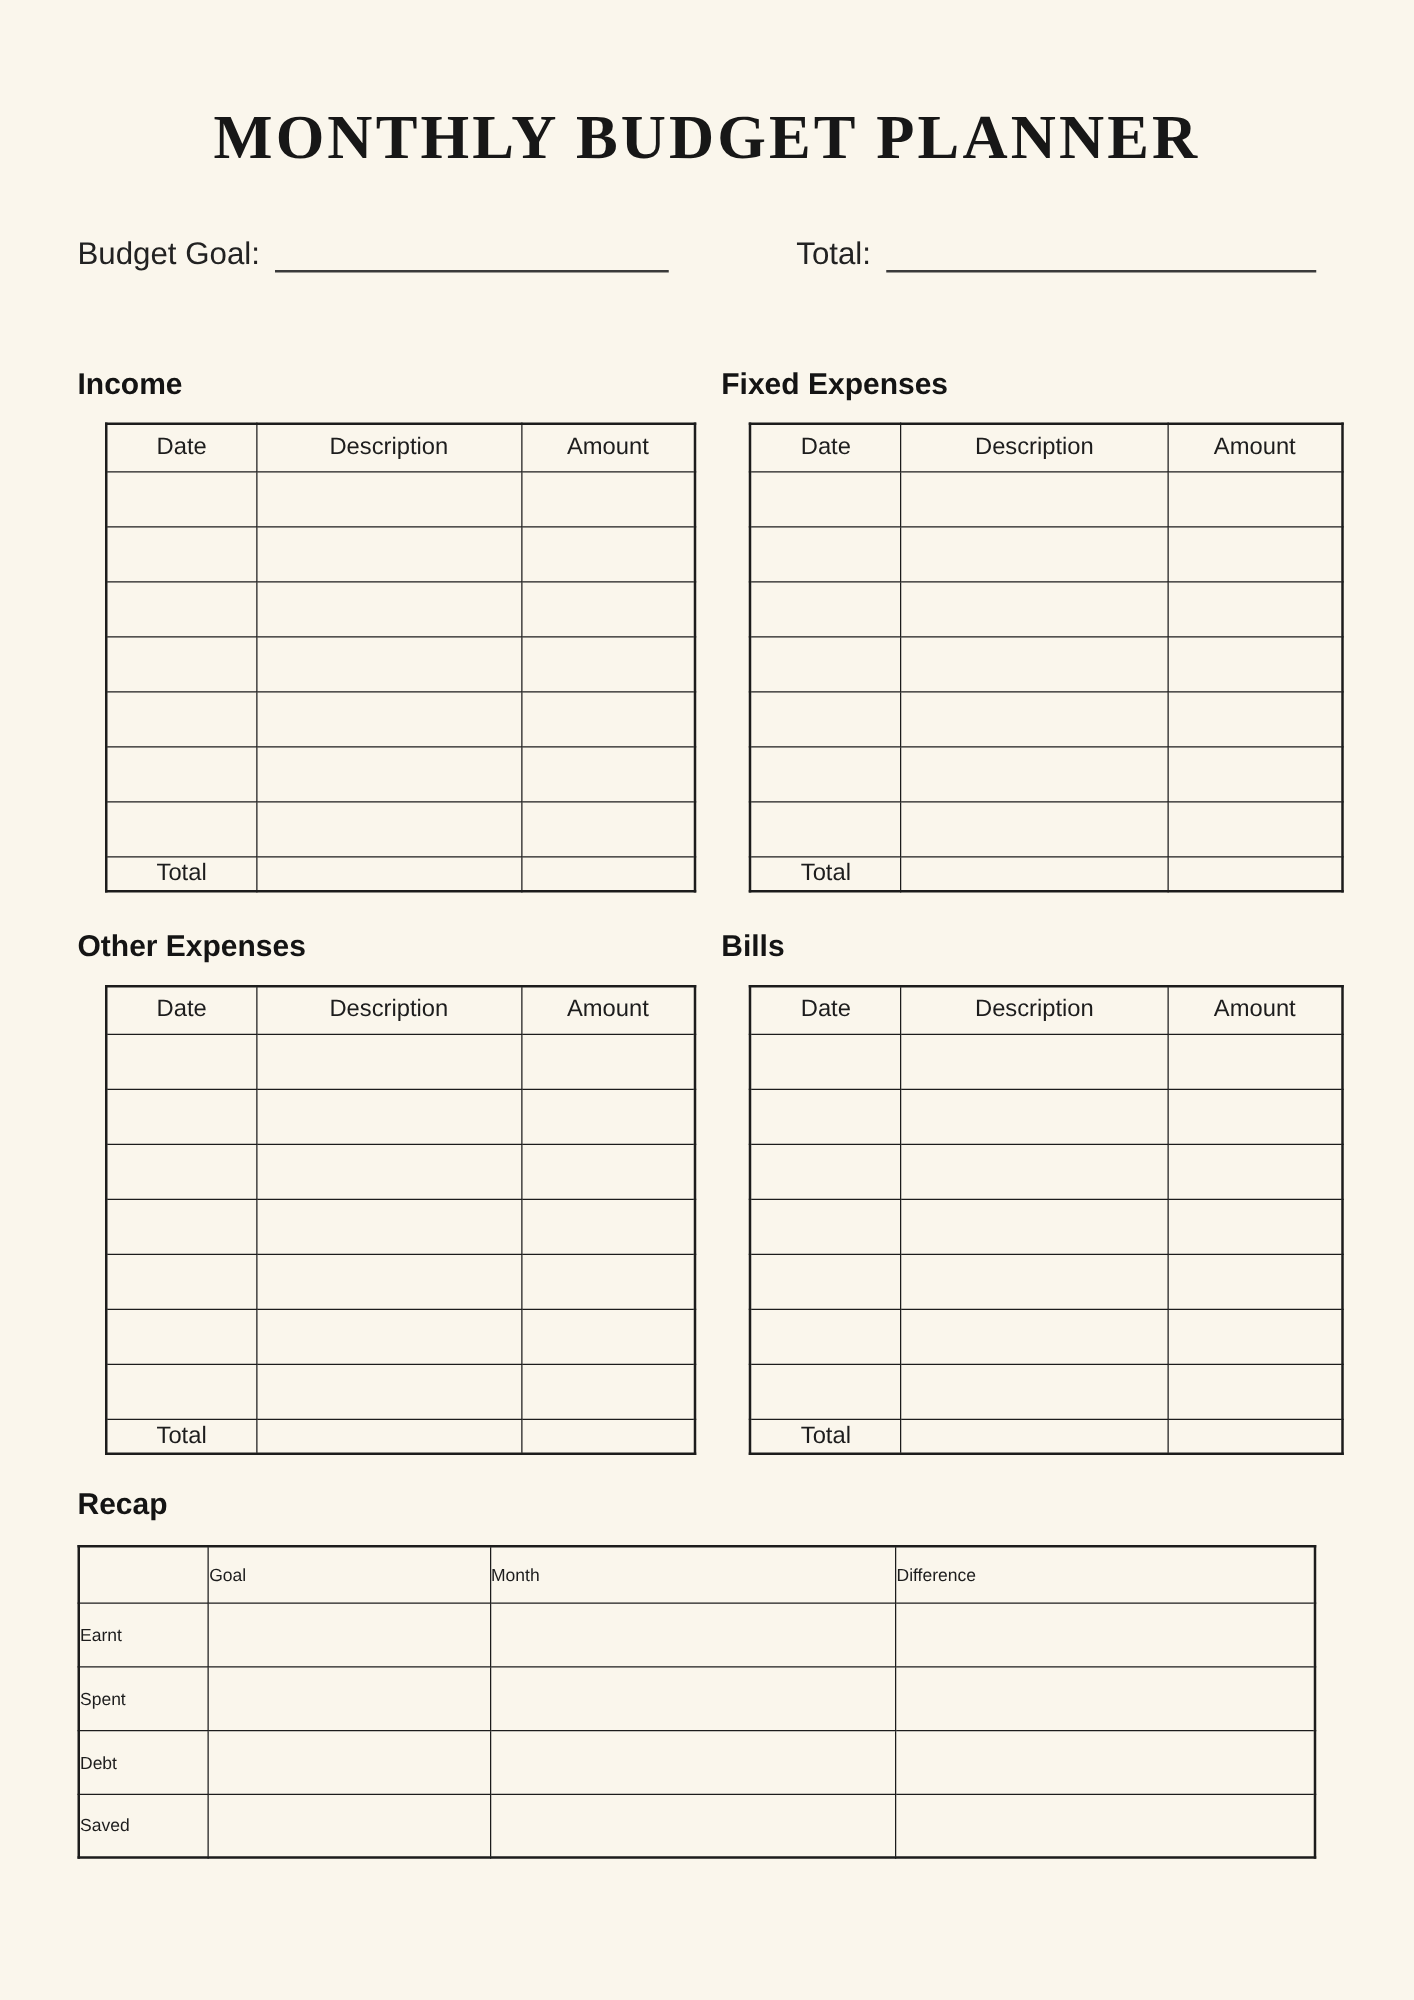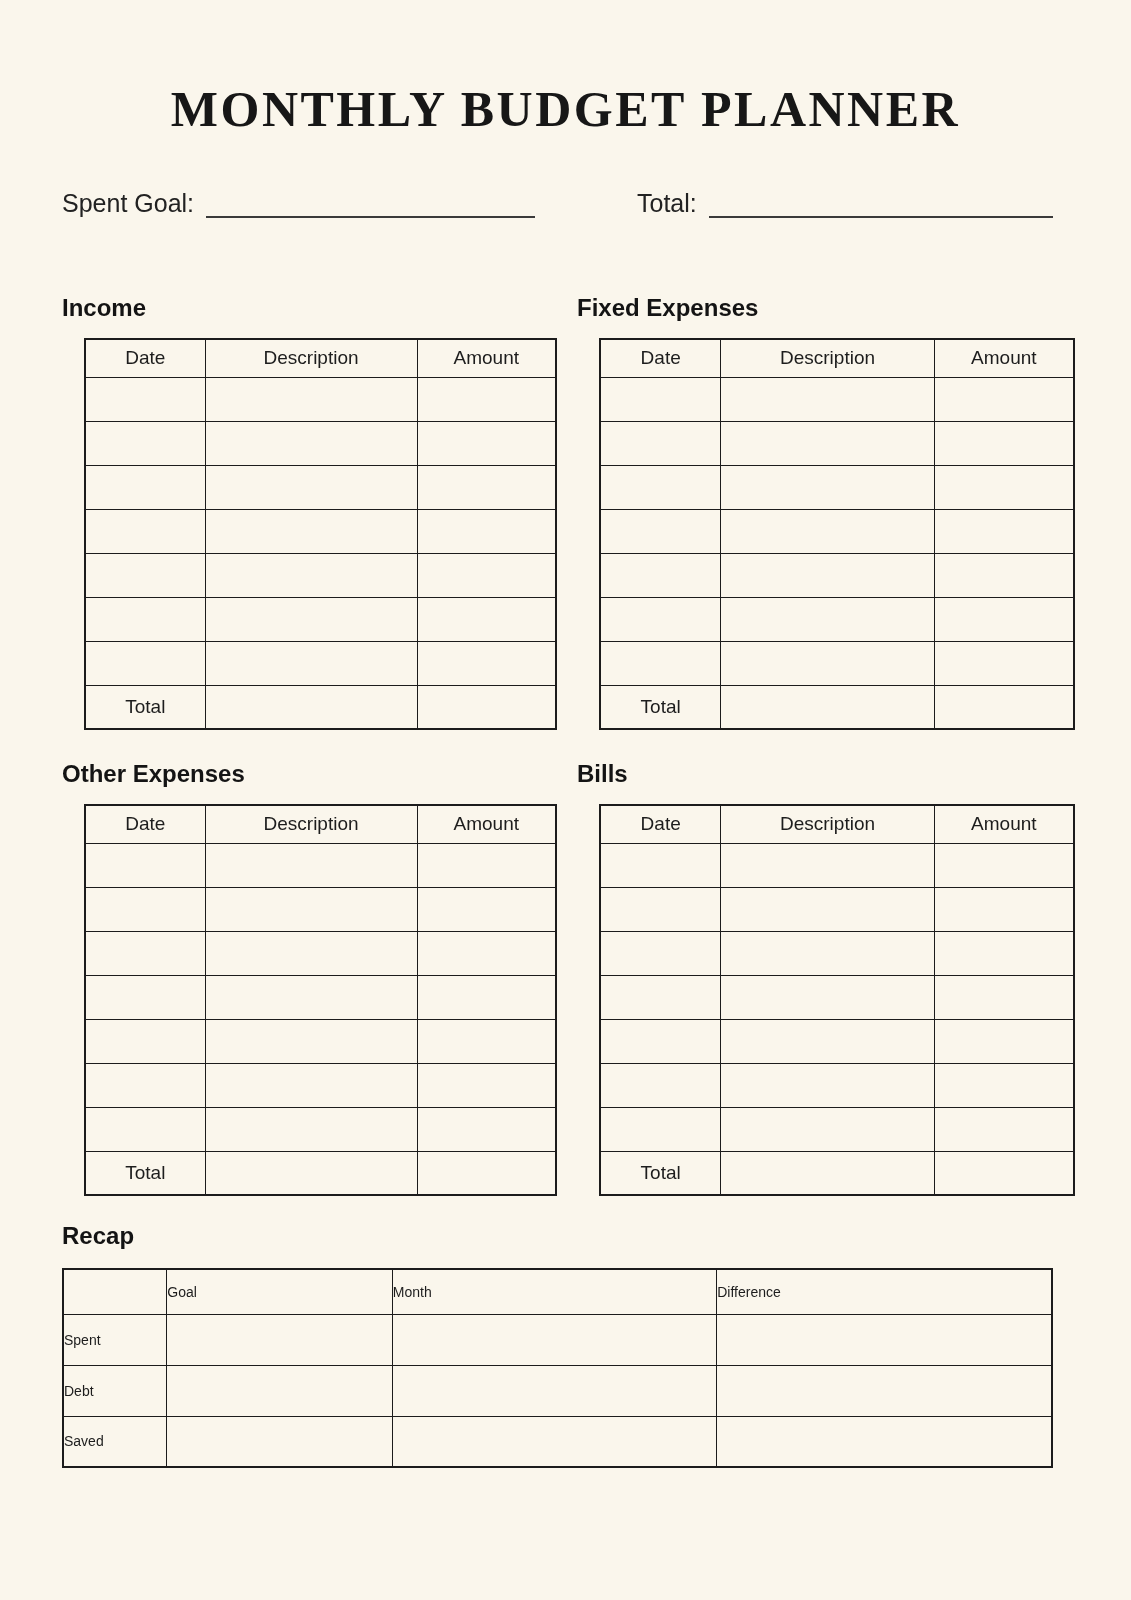--- a/index.html
+++ b/index.html
@@ -71,21 +71,21 @@
   table.budget-table td {
     border: 1.5px solid #1c1c1c;
     font-size: 19px;
     font-weight: 400;
     text-align: center;
     vertical-align: middle;
     color: #1d1d1d;
   }
   table.budget-table thead tr { height: 38px; }
   table.budget-table tr.data-row { height: 44px; }
-  table.budget-table tr.total-row { height: 44px; }
+  table.budget-table tr.total-row { height: 28px; }
   .w-date { width: 25.5%; }
   .w-desc { width: 45%; }
   .w-amt  { width: 29.5%; }
   .recap-wrap {
     padding: 0 78px 0 62px;
     margin-top: 26px;
   }
   .recap-title {
     font-size: 24px;
     font-weight: 700;
@@ -116,21 +116,21 @@
 </style>
 </head>
 <body>
 
 <div class="page">
 
   <h1 class="doc-title">MONTHLY BUDGET PLANNER</h1>
 
   <div class="fields-row">
     <div class="field-group goal">
-      <span class="field-label">Spent Goal:</span>
+      <span class="field-label">Budget Goal:</span>
       <span class="field-line"></span>
     </div>
     <div class="field-group month">
       <span class="field-label">Total:</span>
       <span class="field-line"></span>
     </div>
   </div>
 
   <div class="sections">
 
@@ -362,20 +362,26 @@
       <thead>
         <tr>
           <th class="rw-label"></th>
           <th class="rw-goal">Goal</th>
           <th class="rw-act">Month</th>
           <th class="rw-diff">Difference</th>
         </tr>
       </thead>
       <tbody>
         <tr>
+          <td>Earnt</td>
+          <td></td>
+          <td></td>
+          <td></td>
+        </tr>
+        <tr>
           <td>Spent</td>
           <td></td>
           <td></td>
           <td></td>
         </tr>
         <tr>
           <td>Debt</td>
           <td></td>
           <td></td>
           <td></td>

